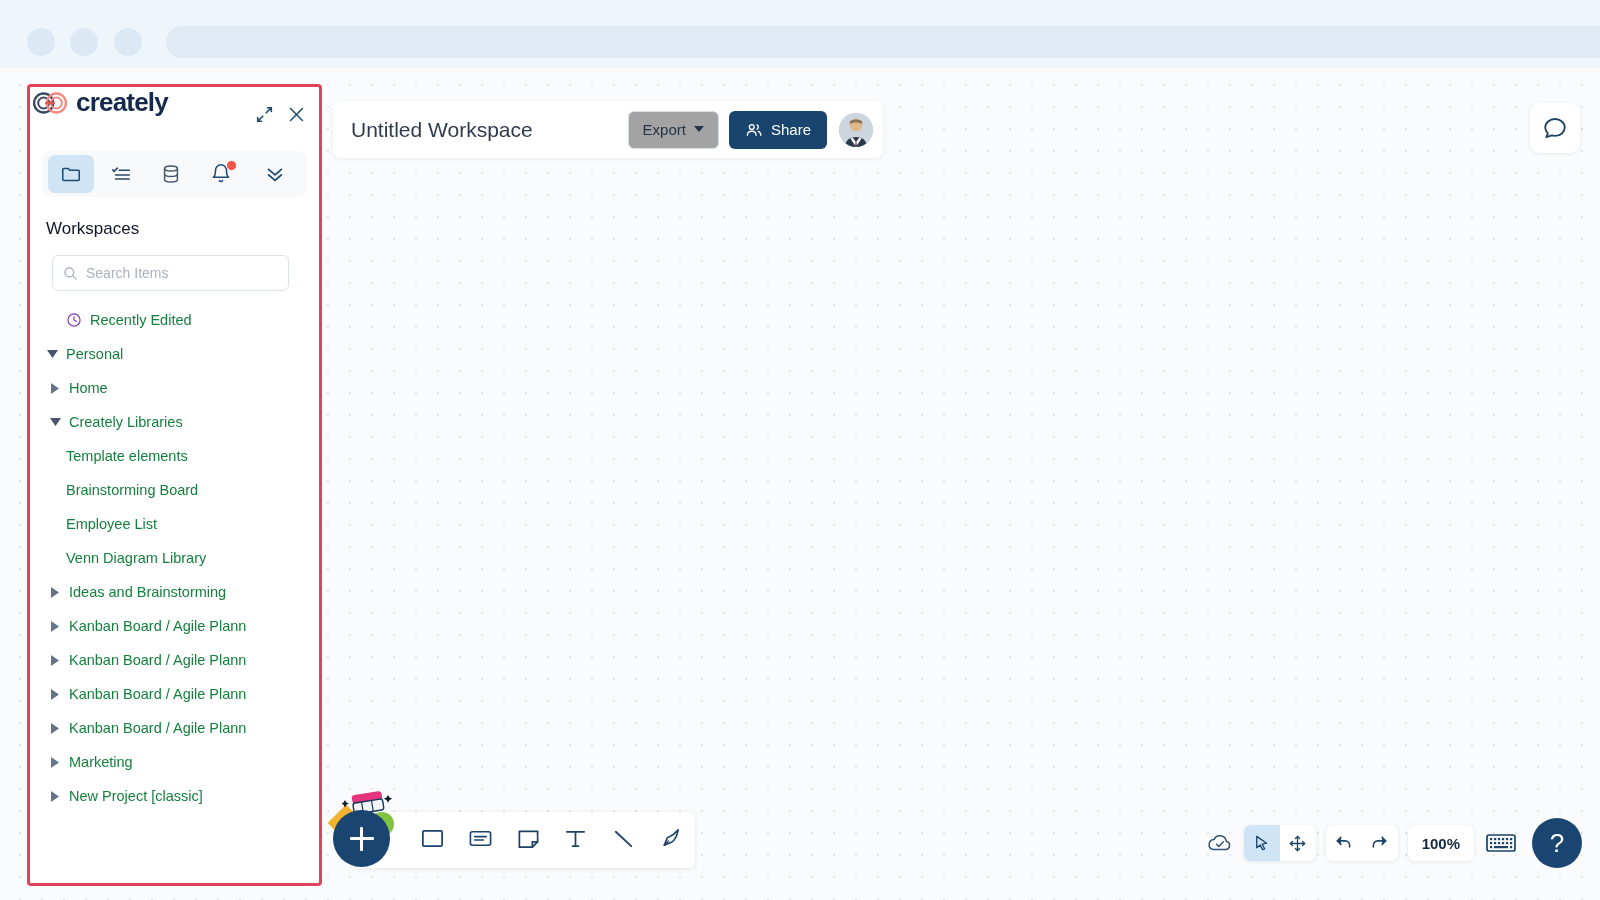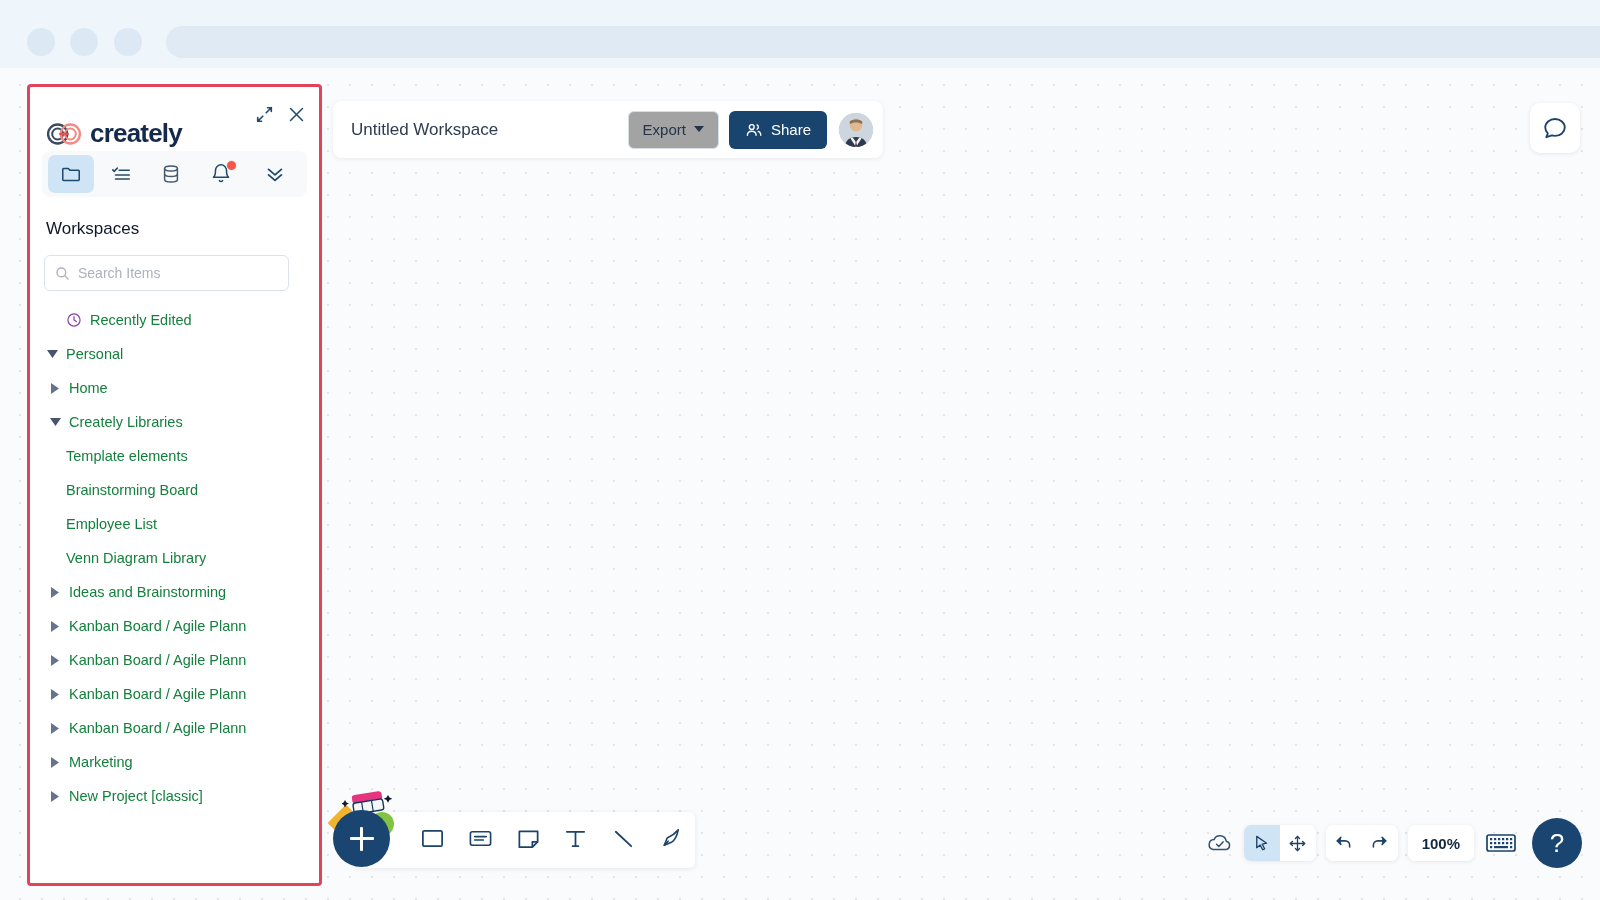--- a/index.html
+++ b/index.html
@@ -44,21 +44,21 @@
     position: absolute; left: 27px; top: 84px;
     width: 295px; height: 802px;
     background: #ffffff;
     border: 3px solid #e0435a;
     border-radius: 4px;
     overflow: hidden;
     display: flex; flex-direction: column;
   }
   .panel-head {
     position: relative; height: 62px; flex: none;
-    display: flex; align-items: flex-end; padding: 0 14px;
+    display: flex; align-items: flex-start; padding: 0 0;
   }
   .logo { display: flex; align-items: center; gap: 6px; }
   .logo-mark { width: 40px; height: 26px; flex: none; }
   .logo-word {
     font-size: 26px; font-weight: bold; letter-spacing: -0.8px;
     color: #15294b;
   }
   .head-actions {
     position: absolute; right: 12px; top: 16px;
     display: flex; align-items: center; gap: 10px;
@@ -86,21 +86,21 @@
     position: absolute; top: 5px; right: 7px;
     width: 11px; height: 11px; border-radius: 50%;
     background: #f4564a; border: 1.5px solid #f7f9fb;
   }
 
   .panel-title {
     flex: none; padding: 22px 16px 0 16px;
     font-size: 17px; color: #0f172a;
   }
 
-  .searchwrap { flex: none; padding: 16px 30px 0 14px; }
+  .searchwrap { flex: none; padding: 16px 30px 0 14px; margin-left: 8px; }
   .searchbox {
     display: flex; align-items: center; gap: 8px;
     height: 36px; border: 1px solid #dde2e8; border-radius: 6px;
     padding: 0 10px;
   }
   .searchbox input {
     border: 0; outline: 0; flex: 1; font-size: 14px;
     color: #3b4658; background: transparent;
     font-family: "Liberation Sans", sans-serif;
   }
@@ -124,21 +124,21 @@
   .clock-ico { margin-right: 8px; display: flex; flex: none; }
 
   
   .topbar {
     position: absolute; left: 333px; top: 101px;
     width: 550px; height: 57px;
     background: #fff; border-radius: 8px;
     box-shadow: 0 1px 4px rgba(25,50,80,.09);
     display: flex; align-items: center; padding: 0 10px 0 18px;
   }
-  .ws-name { flex: 1; font-size: 17px; color: #2f3c50; }
+  .ws-name { flex: 1; font-size: 21px; color: #2f3c50; }
   .btn-export {
     display: flex; align-items: center; gap: 8px;
     height: 38px; padding: 0 14px; border: 1px solid #d7dde4;
     border-radius: 6px; background: #a3a3a3; cursor: pointer;
     font-size: 15px; color: #253449;
     font-family: "Liberation Sans", sans-serif;
   }
   .btn-share {
     display: flex; align-items: center; gap: 8px;
     height: 38px; padding: 0 16px; margin-left: 10px;

